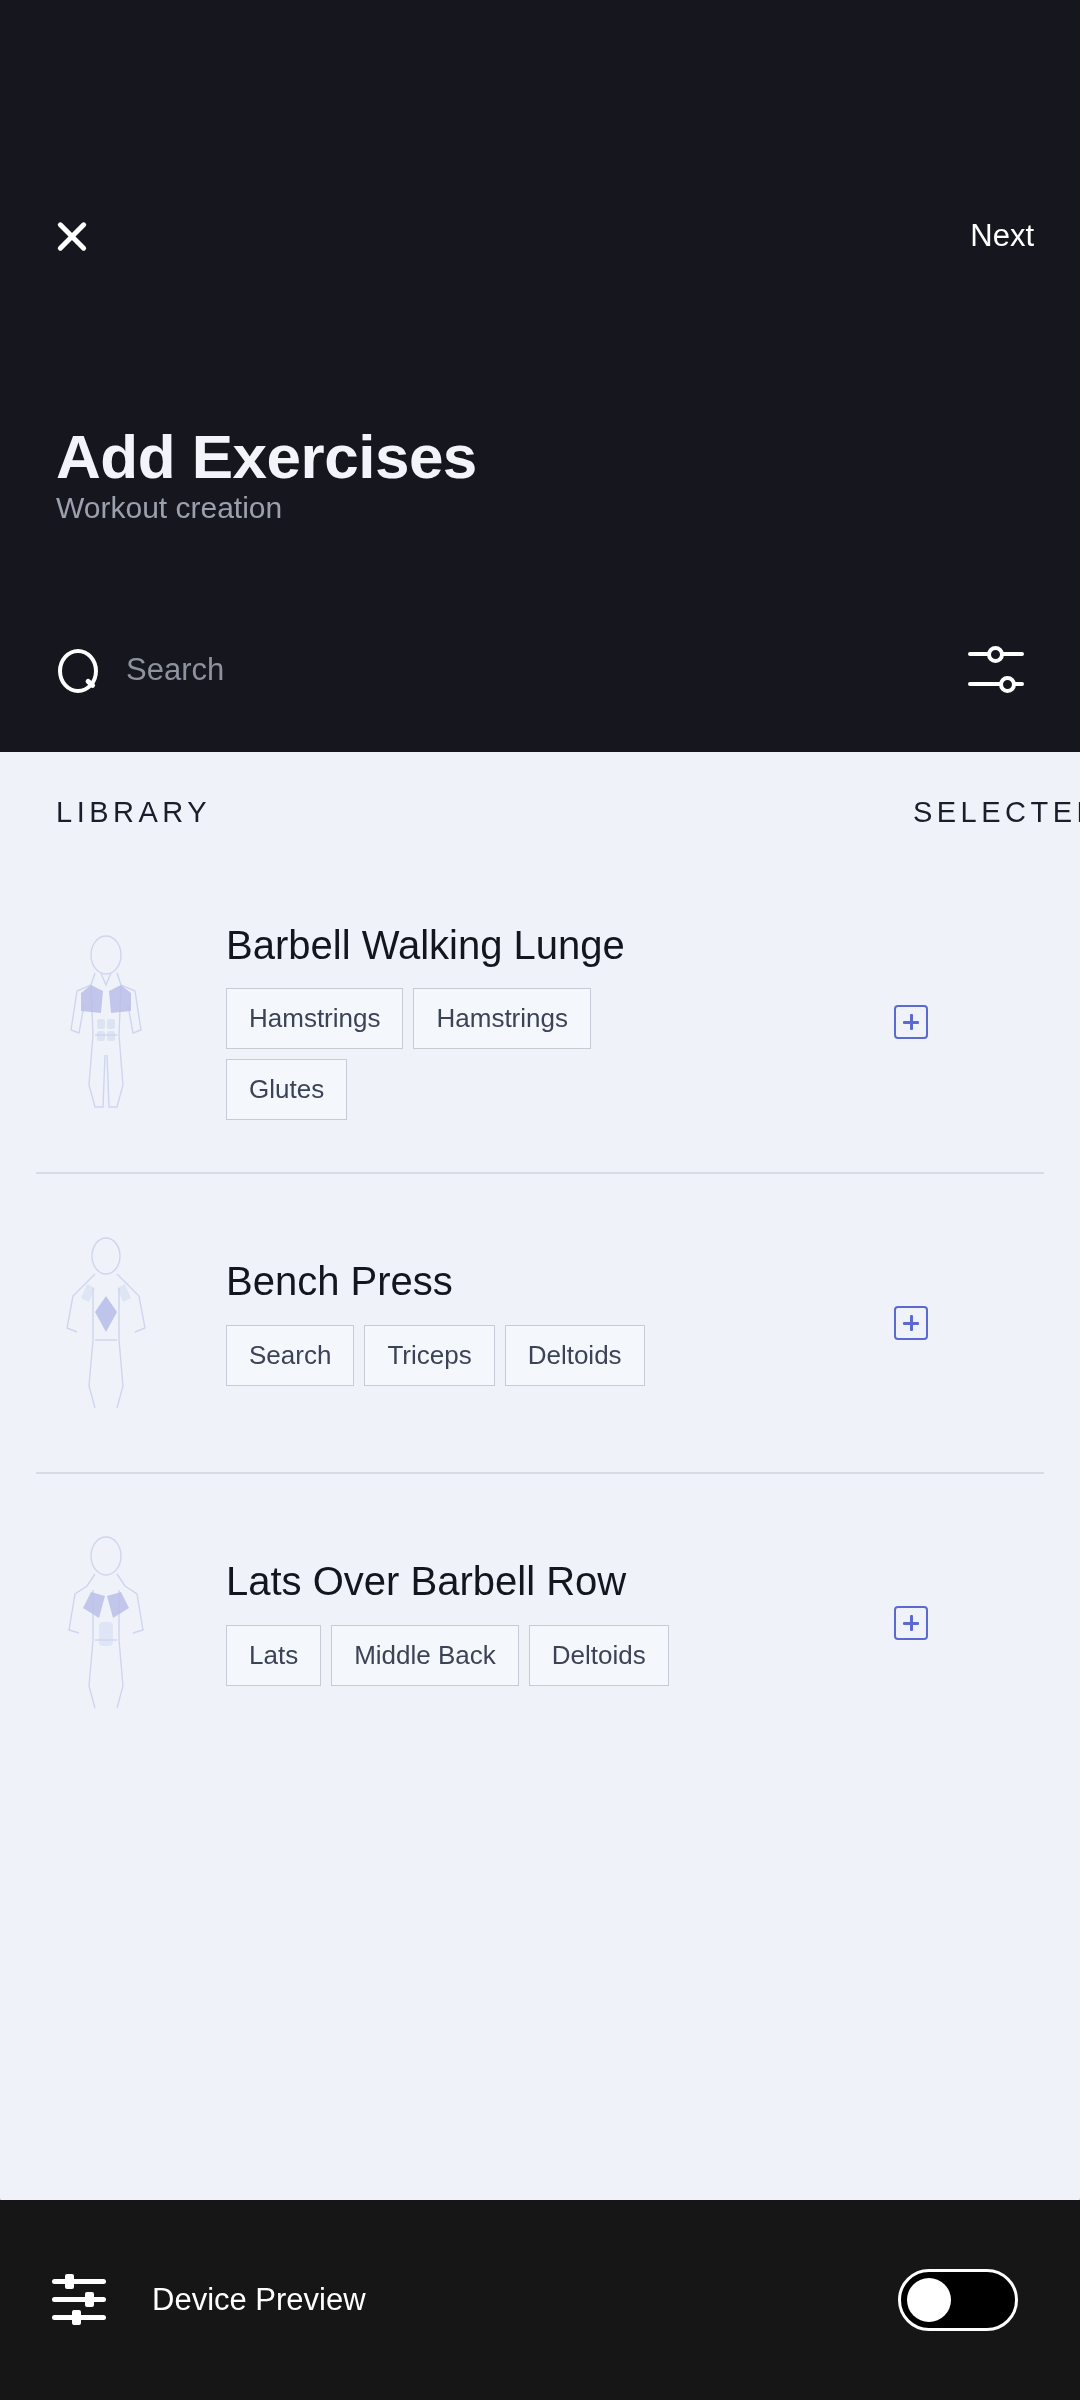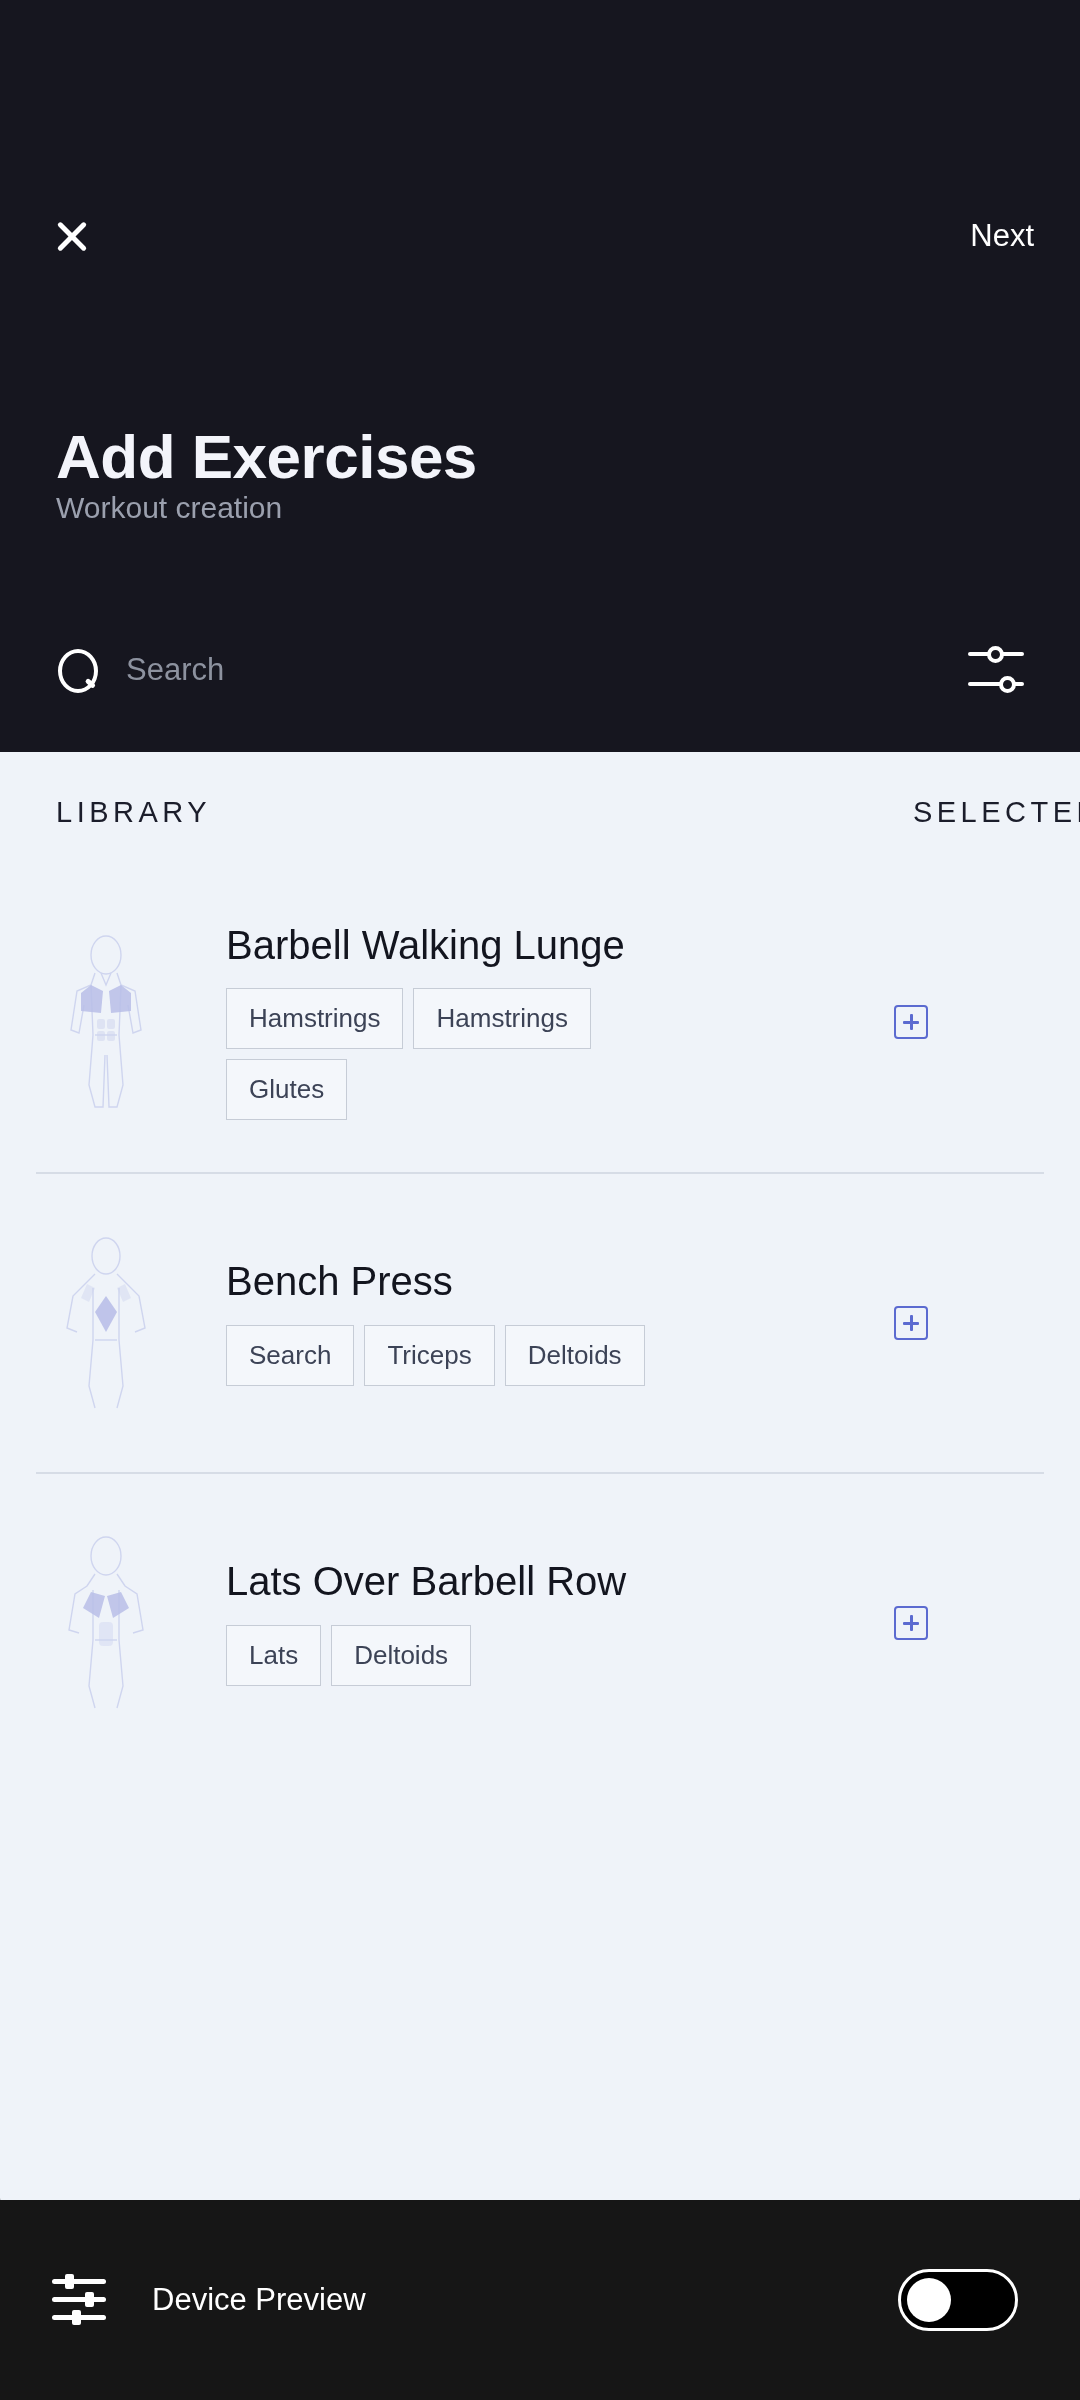--- a/index.html
+++ b/index.html
@@ -361,20 +361,21 @@
             </g>
             <g fill="#cfd5ef" opacity="0.45">
               <rect x="48" y="86" width="14" height="24" rx="4"></rect>
             </g>
           </svg>
         </div>
         <div class="ex-body">
           <div class="ex-name">Lats Over Barbell Row</div>
           <div class="tags">
             <span class="tag">Lats</span>
+            <span class="tag">Middle Back</span>
             <span class="tag">Deltoids</span>
           </div>
         </div>
         <button class="add-btn"></button>
       </div>
 
     </div>
   </div>
 
   <div class="devbar">

